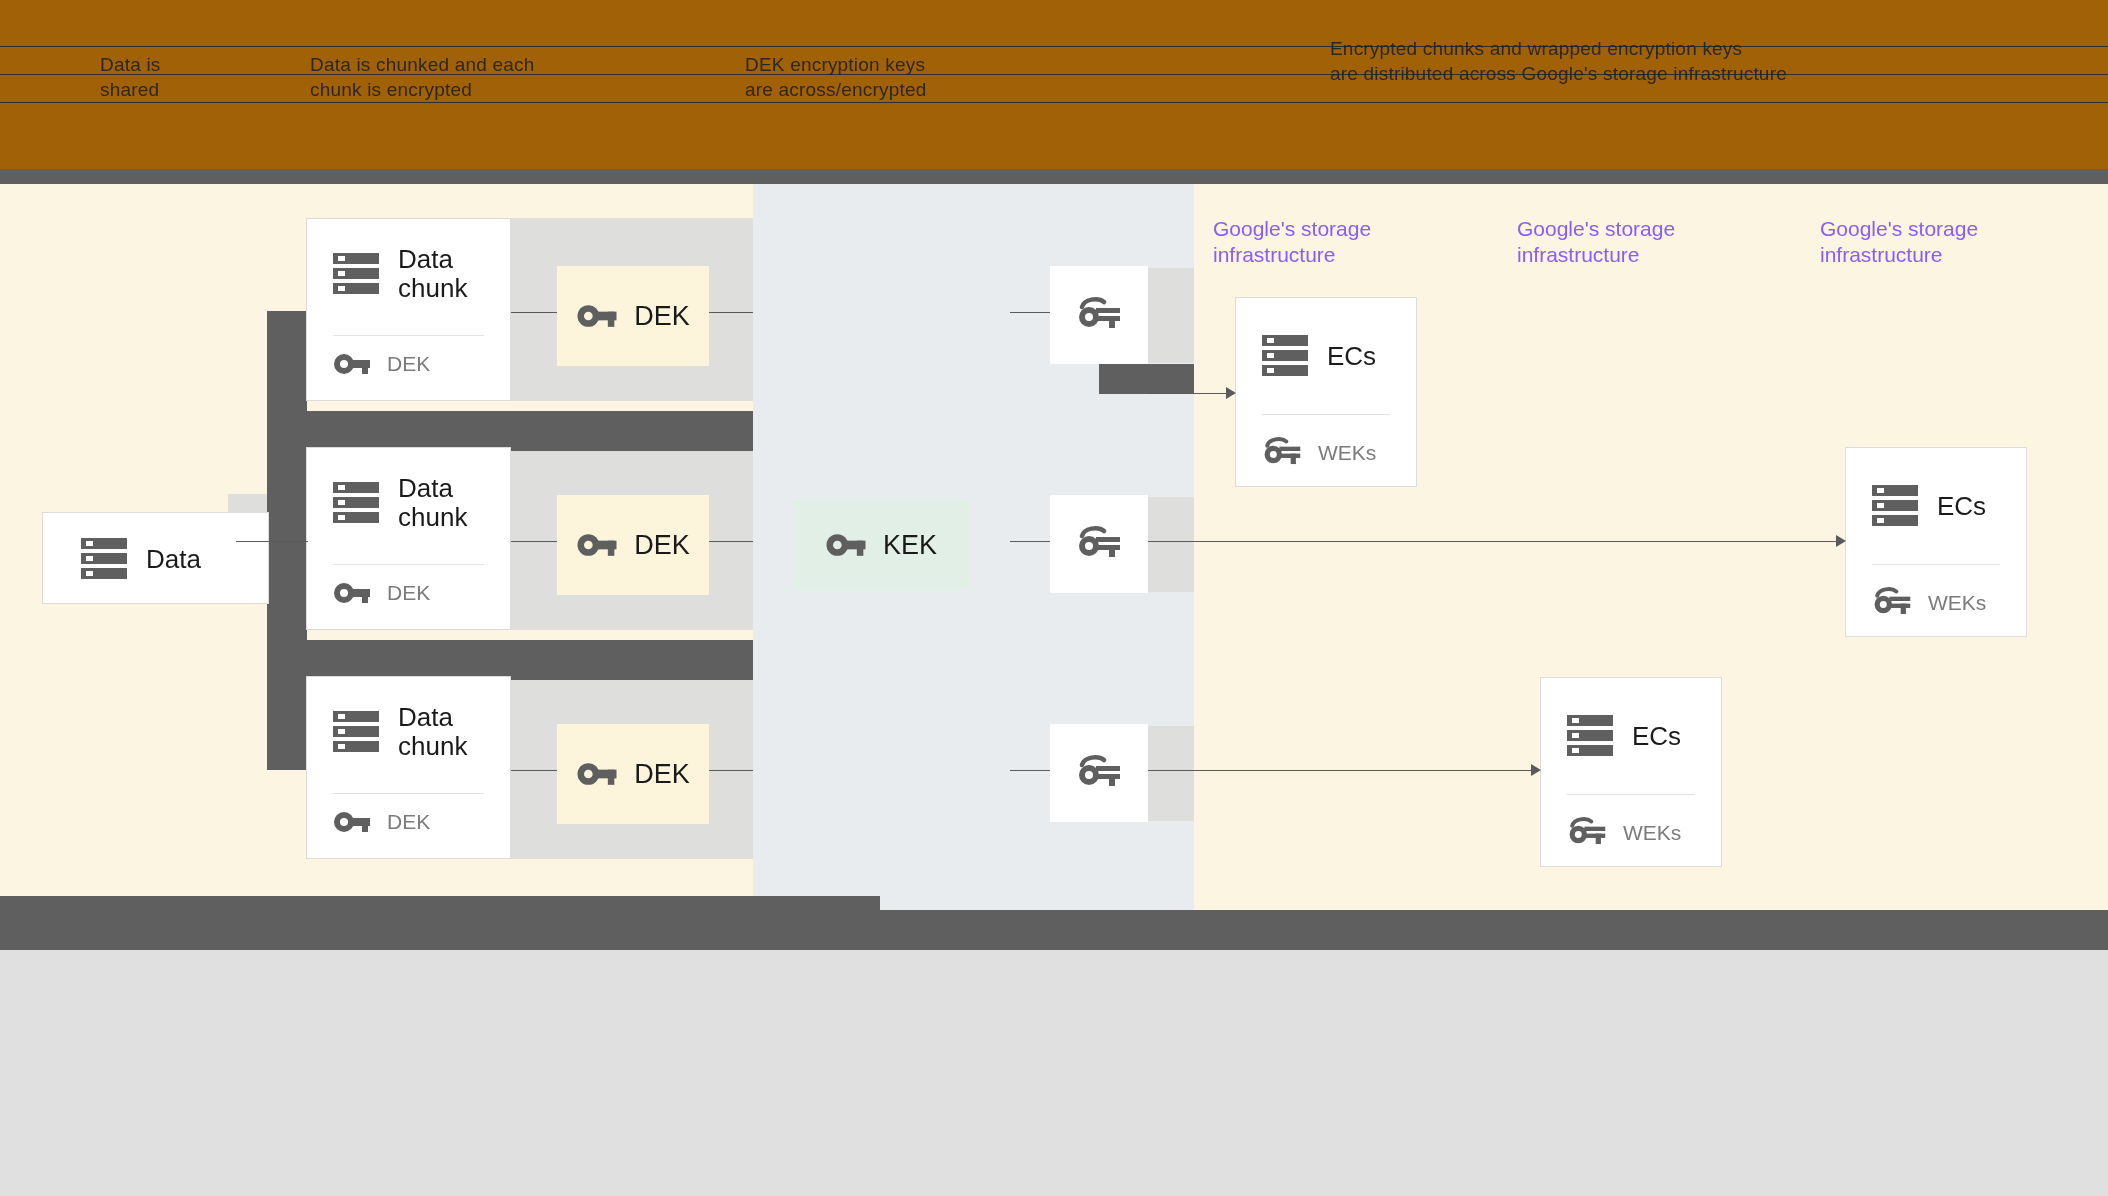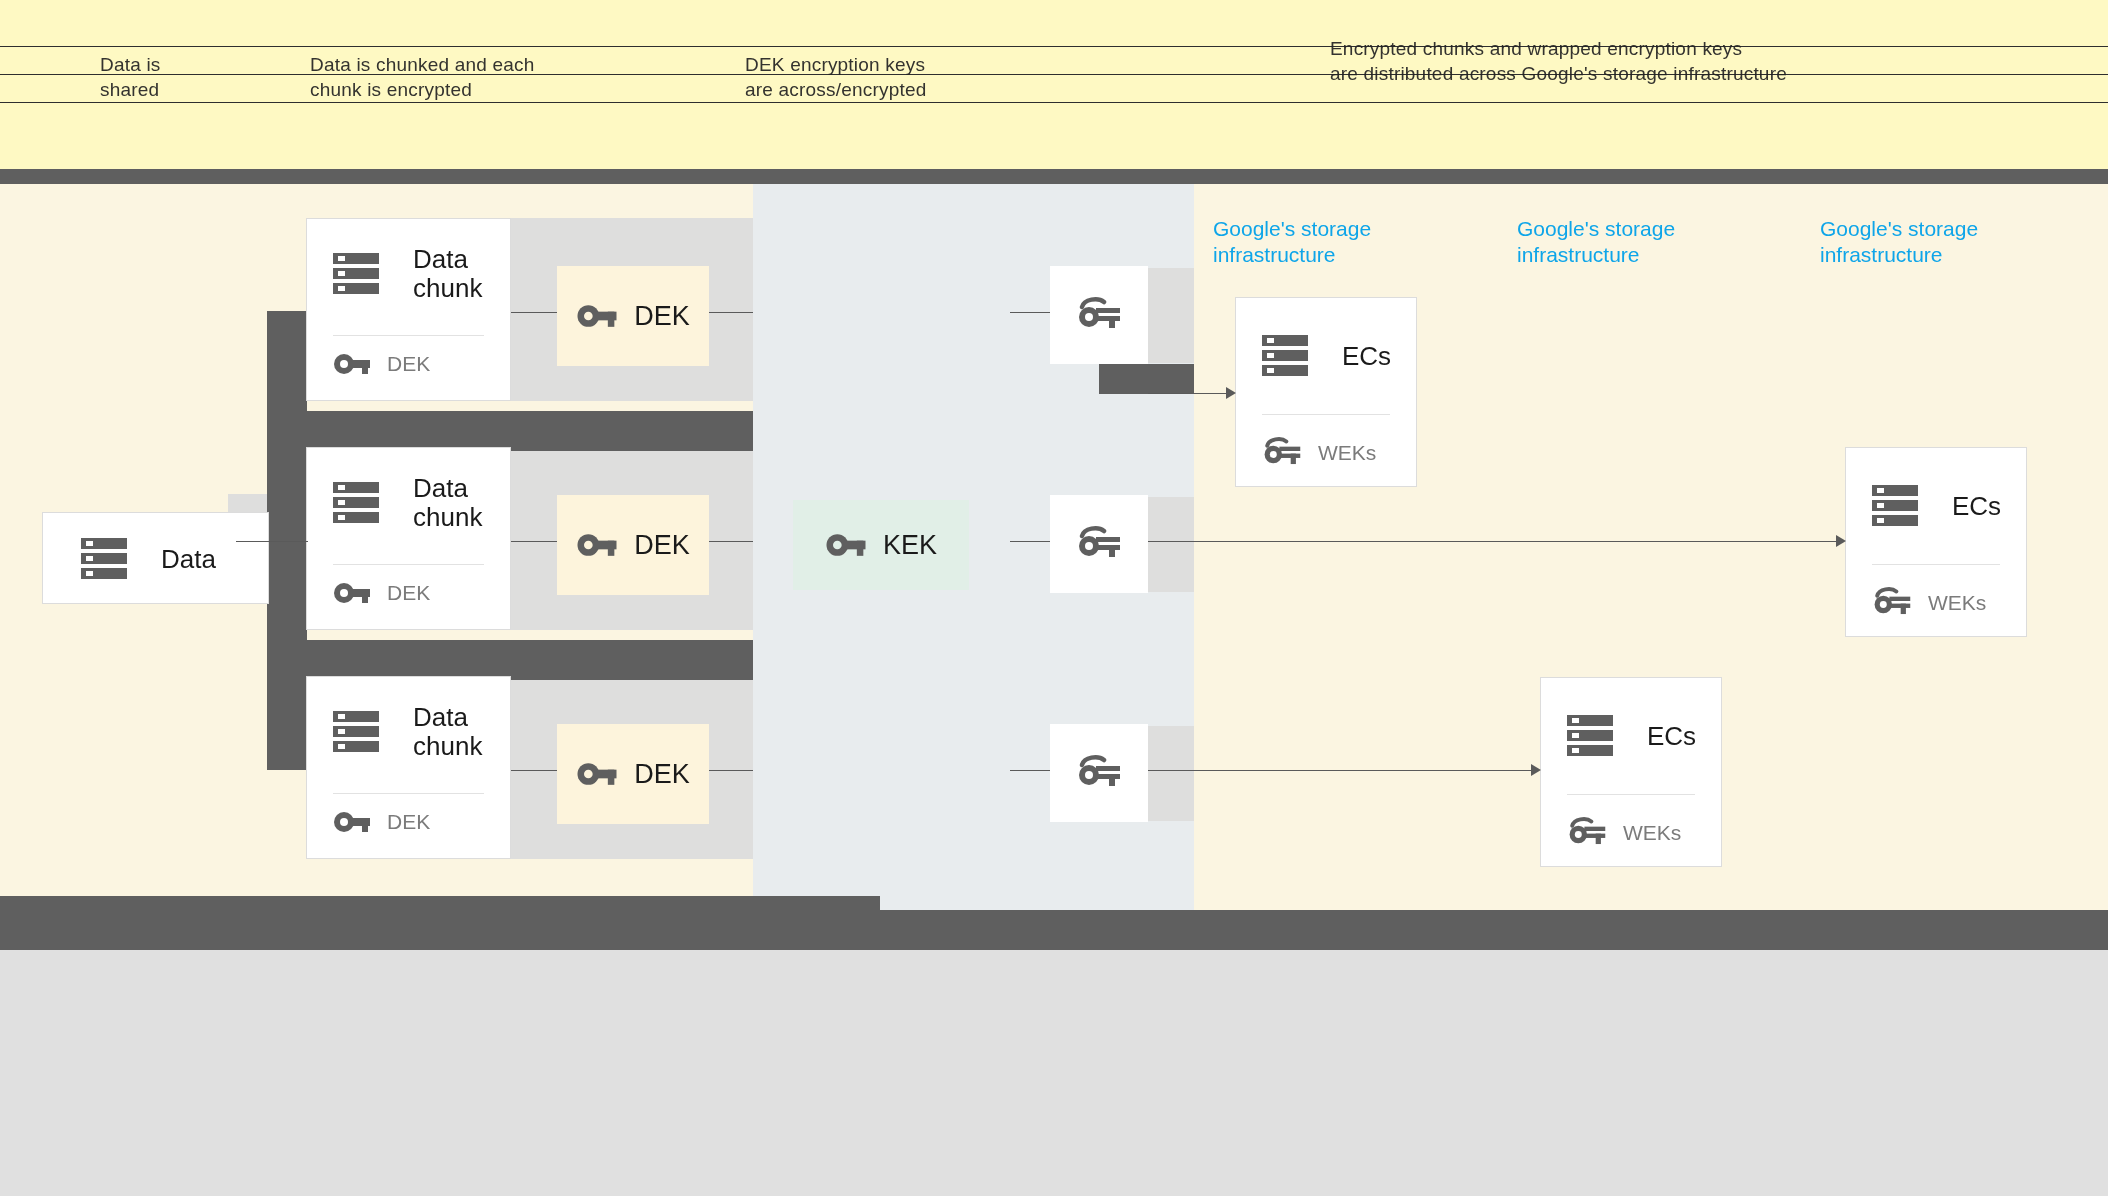--- a/index.html
+++ b/index.html
@@ -7,21 +7,21 @@
     width: 2108px; height: 1196px;
     background: #000;
     font-family: "Liberation Sans", sans-serif;
     overflow: hidden;
   }
   #stage { position: relative; width: 2108px; height: 1196px; background: #000; }
 
   
   .header-band {
     position: absolute; left: 0; top: 0; width: 2108px; height: 169px;
-    background: #fef9c3;
+    background: #a16207;
   }
   .hdr-col {
     position: absolute;
     color: #232323;
     font-size: 19px;
     line-height: 25px;
     letter-spacing: .2px;
     white-space: pre-line;
     opacity: .92;
   }
@@ -48,21 +48,21 @@
   
   .plate { position: absolute; background: #dededd; }
 
   
   .card {
     position: absolute;
     background: #ffffff;
     border: 1px solid #dcdcdc;
   }
   .card-top {
-    display: flex; align-items: center; gap: 34px;
+    display: flex; align-items: center; gap: 19px;
     padding: 26px 0 0 26px;
   }
   .card-divider {
     position: absolute; left: 26px; right: 26px; height: 1px;
     background: #e2e2e2;
   }
   .card-bottom {
     position: absolute; left: 26px; display: flex; align-items: center; gap: 16px;
   }
   .card-title {
@@ -95,21 +95,21 @@
   .line { position: absolute; background: #5a5a5a; height: 1px; }
   .arrow-head {
     position: absolute; width: 0; height: 0;
     border-top: 6px solid transparent;
     border-bottom: 6px solid transparent;
     border-left: 10px solid #5a5a5a;
   }
 
   
   .col-caption {
-    position: absolute; font-size: 21px; line-height: 26px; color: #0ea5e9;
+    position: absolute; font-size: 21px; line-height: 26px; color: #8b5cf6;
     white-space: pre-line;
   }
 
   
   .sep-bottom {
     position: absolute; left: 0; top: 910px; width: 2108px; height: 40px;
     background: #5f5f5f;
   }
   .footer-band {
     position: absolute; left: 0; top: 950px; width: 2108px; height: 246px;

